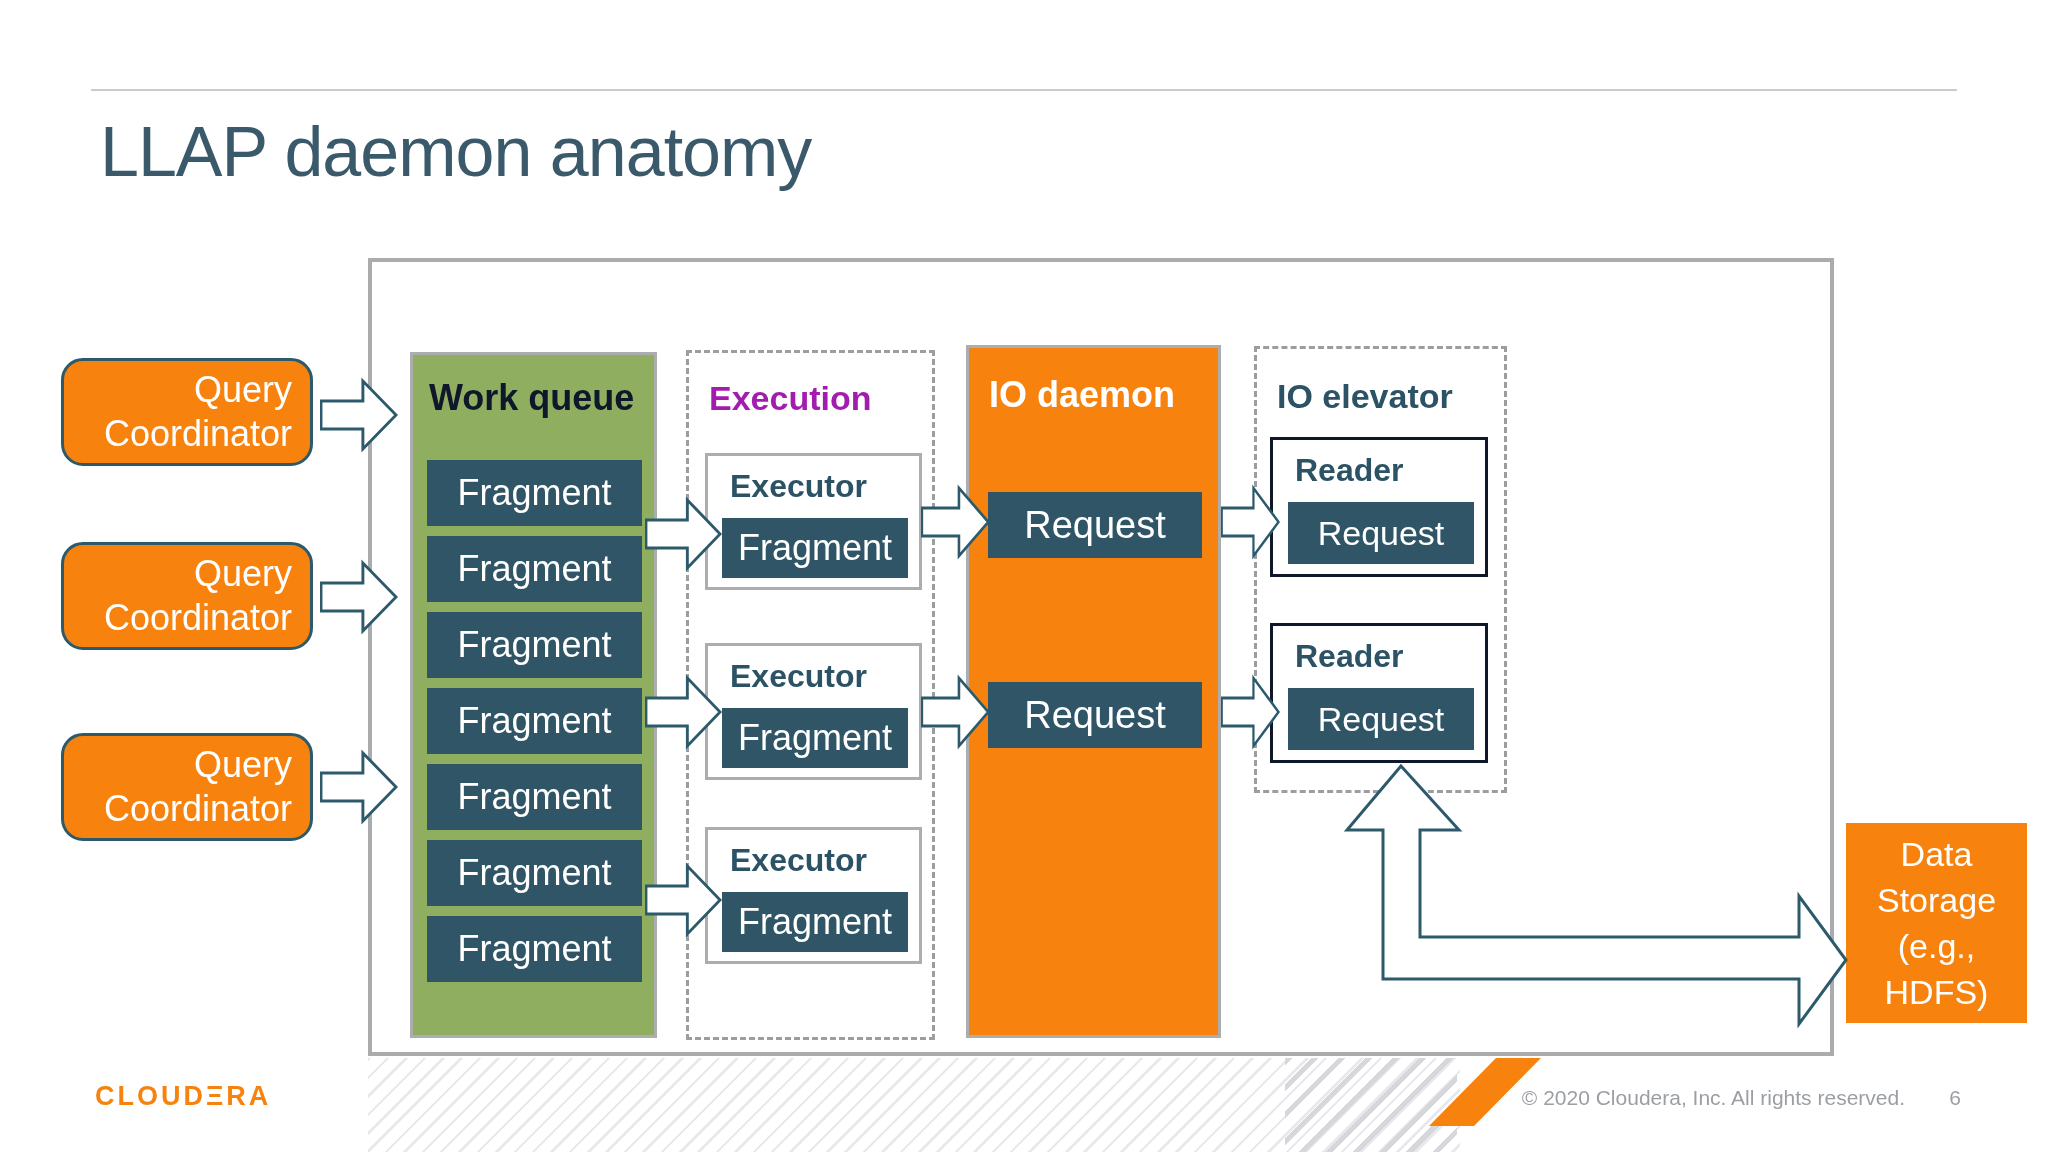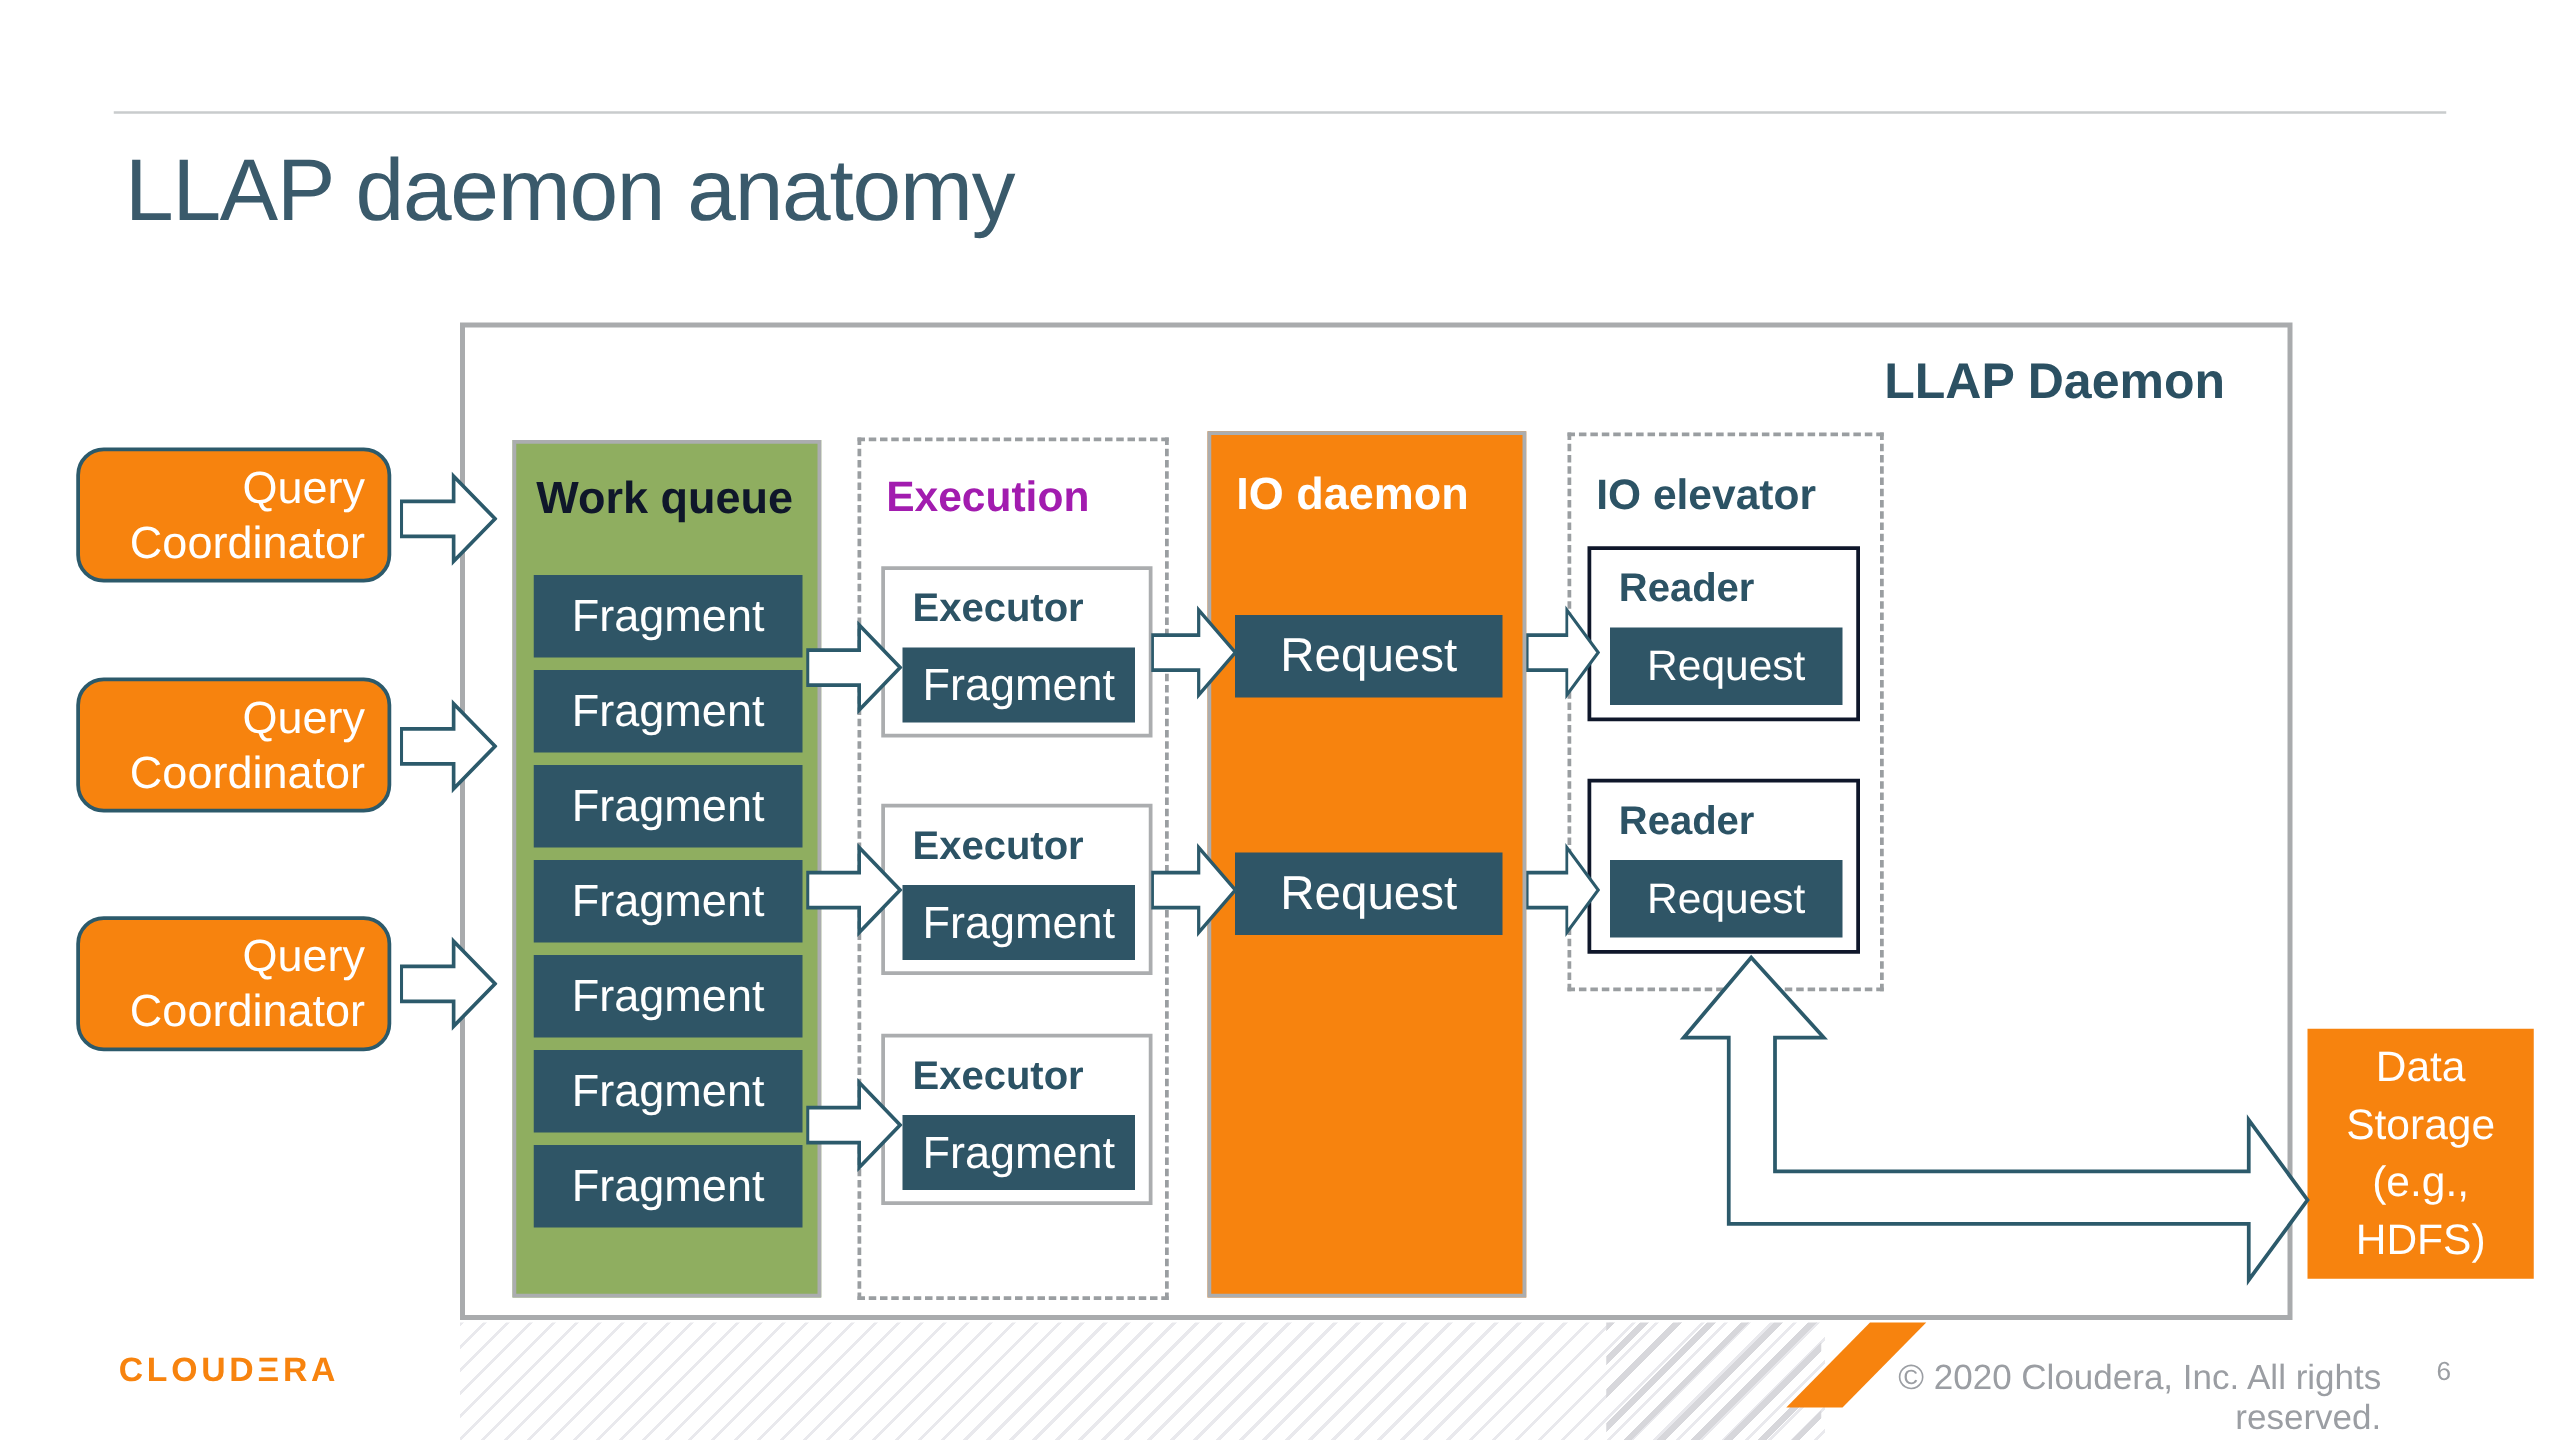--- a/index.html
+++ b/index.html
@@ -68,34 +68,33 @@
   #overlay{position:absolute;left:0;top:0;width:2048px;height:1152px;pointer-events:none;}
 
   
   #footer-hatch{position:absolute;left:368px;top:1058px;width:1092px;height:94px;
     background:repeating-linear-gradient(135deg,#e9e9ed 0px,#e9e9ed 2.5px,transparent 2.5px,transparent 13px);}
   #footer-hatch-strong{position:absolute;left:1285px;top:1058px;width:172px;height:94px;
     background:repeating-linear-gradient(135deg,#d7d7db 0px,#d7d7db 5px,transparent 5px,transparent 19px);}
   #logo{position:absolute;left:95px;top:1081px;font-size:27px;font-weight:700;
         letter-spacing:3px;color:#f7830e;}
   #copyright{position:absolute;left:1500px;top:1086px;width:405px;text-align:right;
-             font-size:28px;color:#9b9ea3;}
+             font-size:21px;color:#9b9ea3;}
   #page-number{position:absolute;left:1940px;top:1086px;width:30px;text-align:center;
                font-size:21px;color:#9b9ea3;}
 </style>
 </head>
 <body>
 
 <div id="page">
 
   <div id="top-rule"></div>
   <div id="page-title">LLAP daemon anatomy</div>
 
   <div id="daemon-box"></div>
-  <div id="daemon-label">LLAP Daemon</div>
 
   <div class="qc-box" style="top:358px;">Query Coordinator</div>
   <div class="qc-box" style="top:542px;">Query Coordinator</div>
   <div class="qc-box" style="top:733px;">Query Coordinator</div>
 
   <div id="work-queue">
     <div class="col-header">Work queue</div>
   </div>
   <div class="darkbox wq-frag" style="top:460px;">Fragment</div>
   <div class="darkbox wq-frag" style="top:536px;">Fragment</div>

